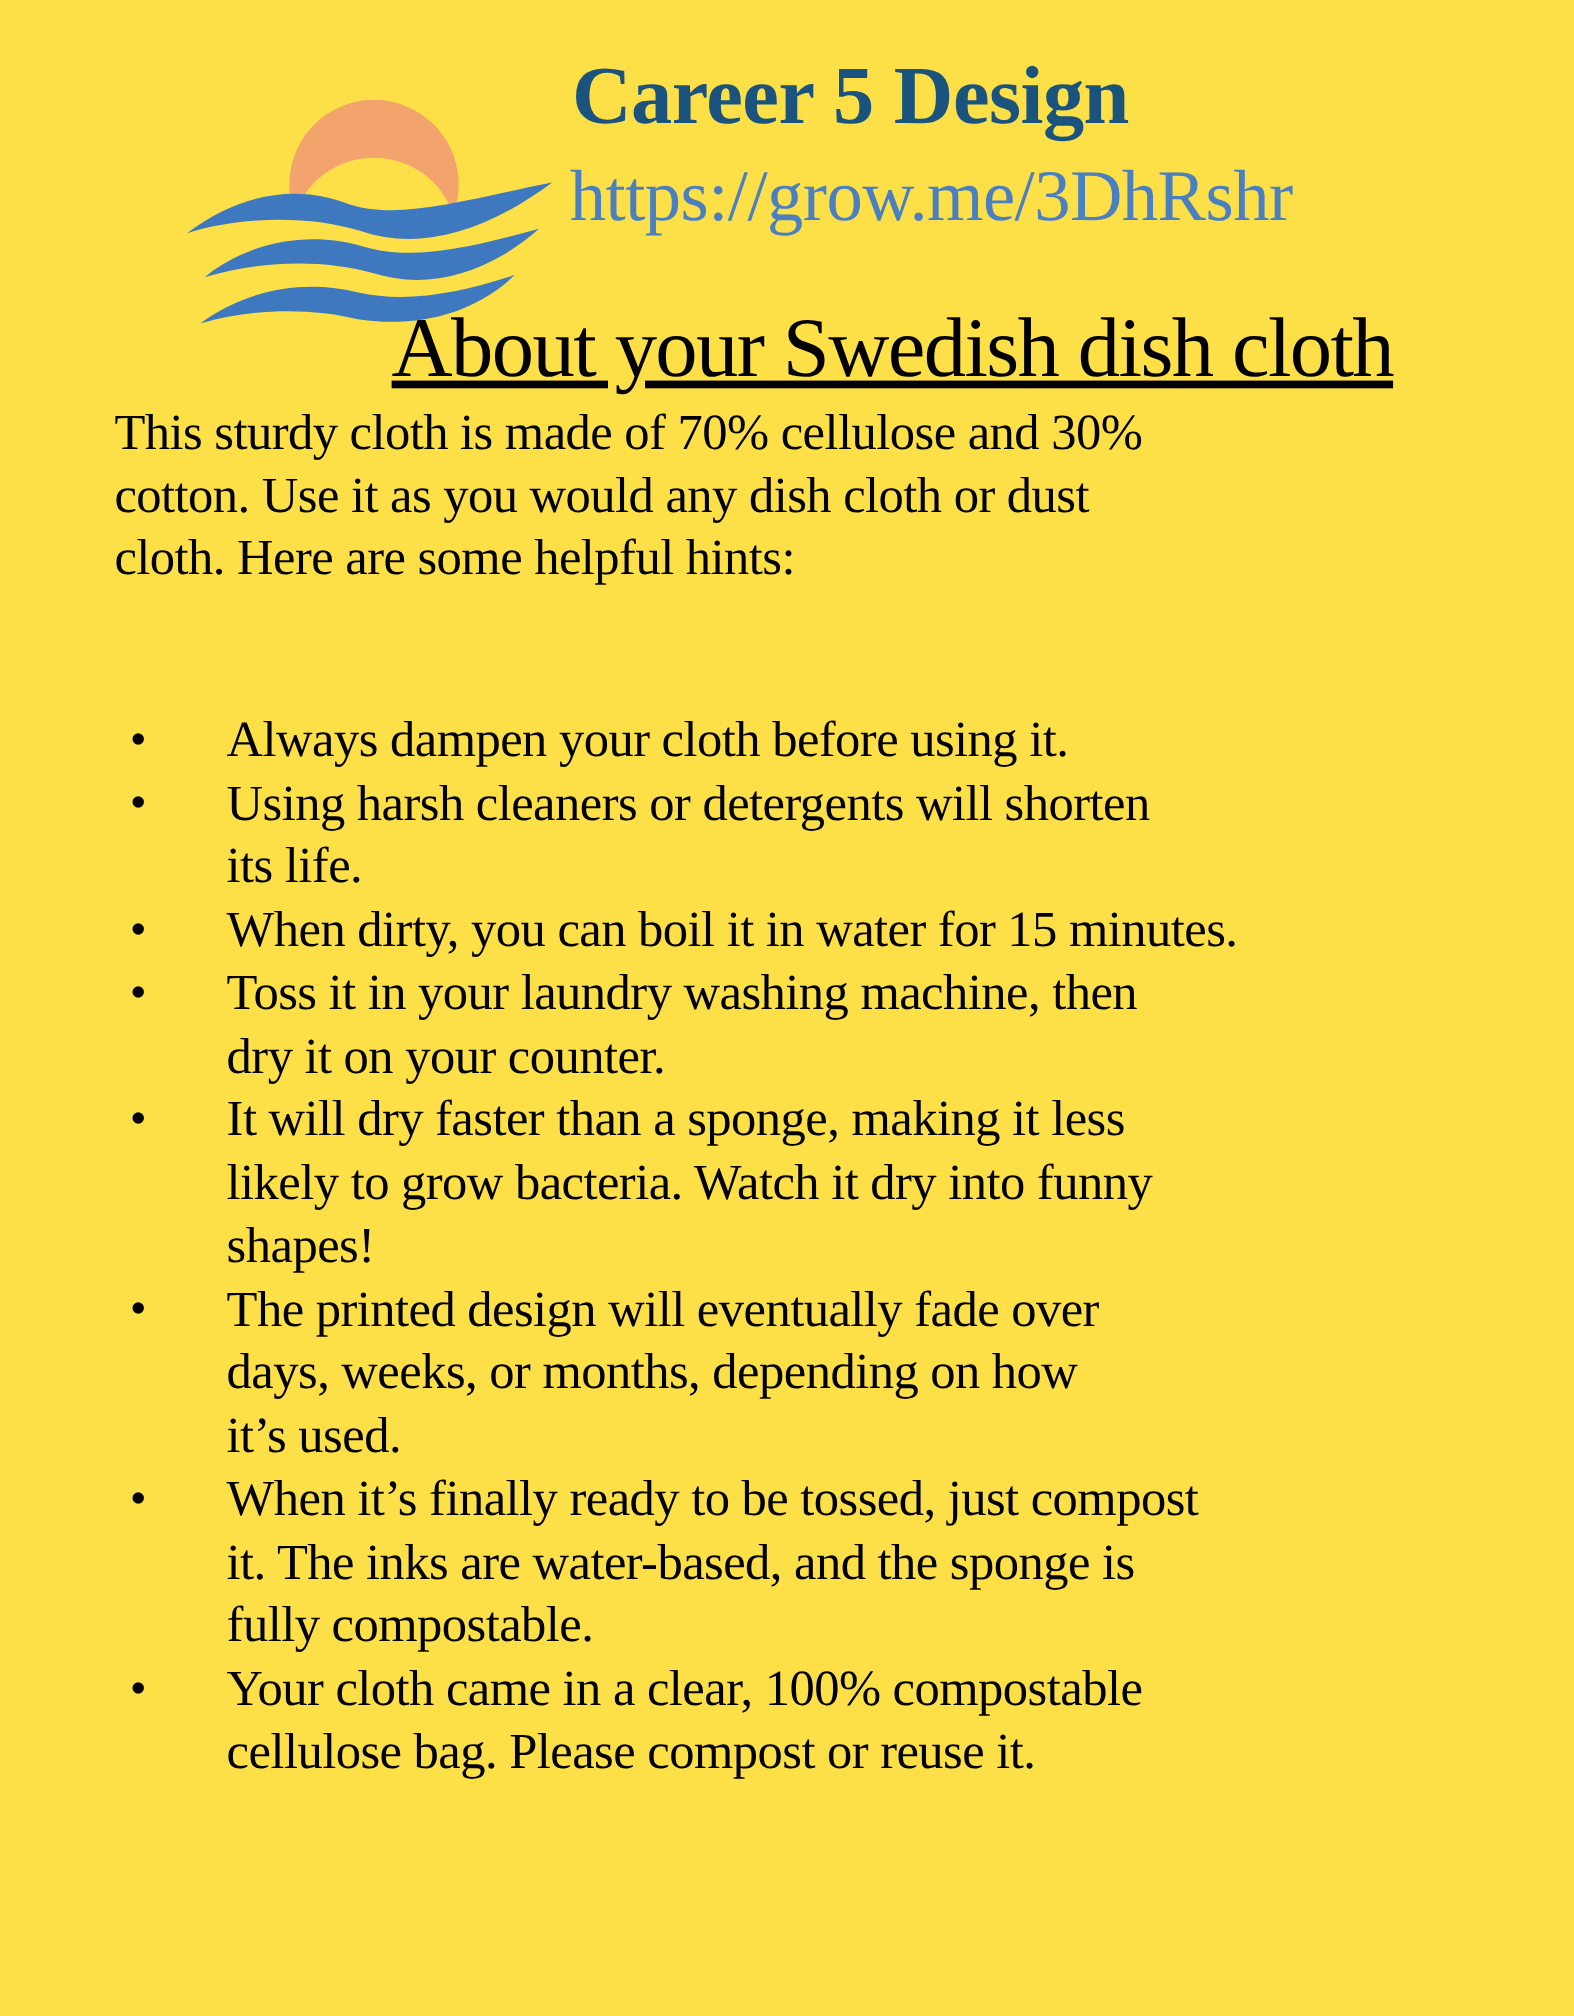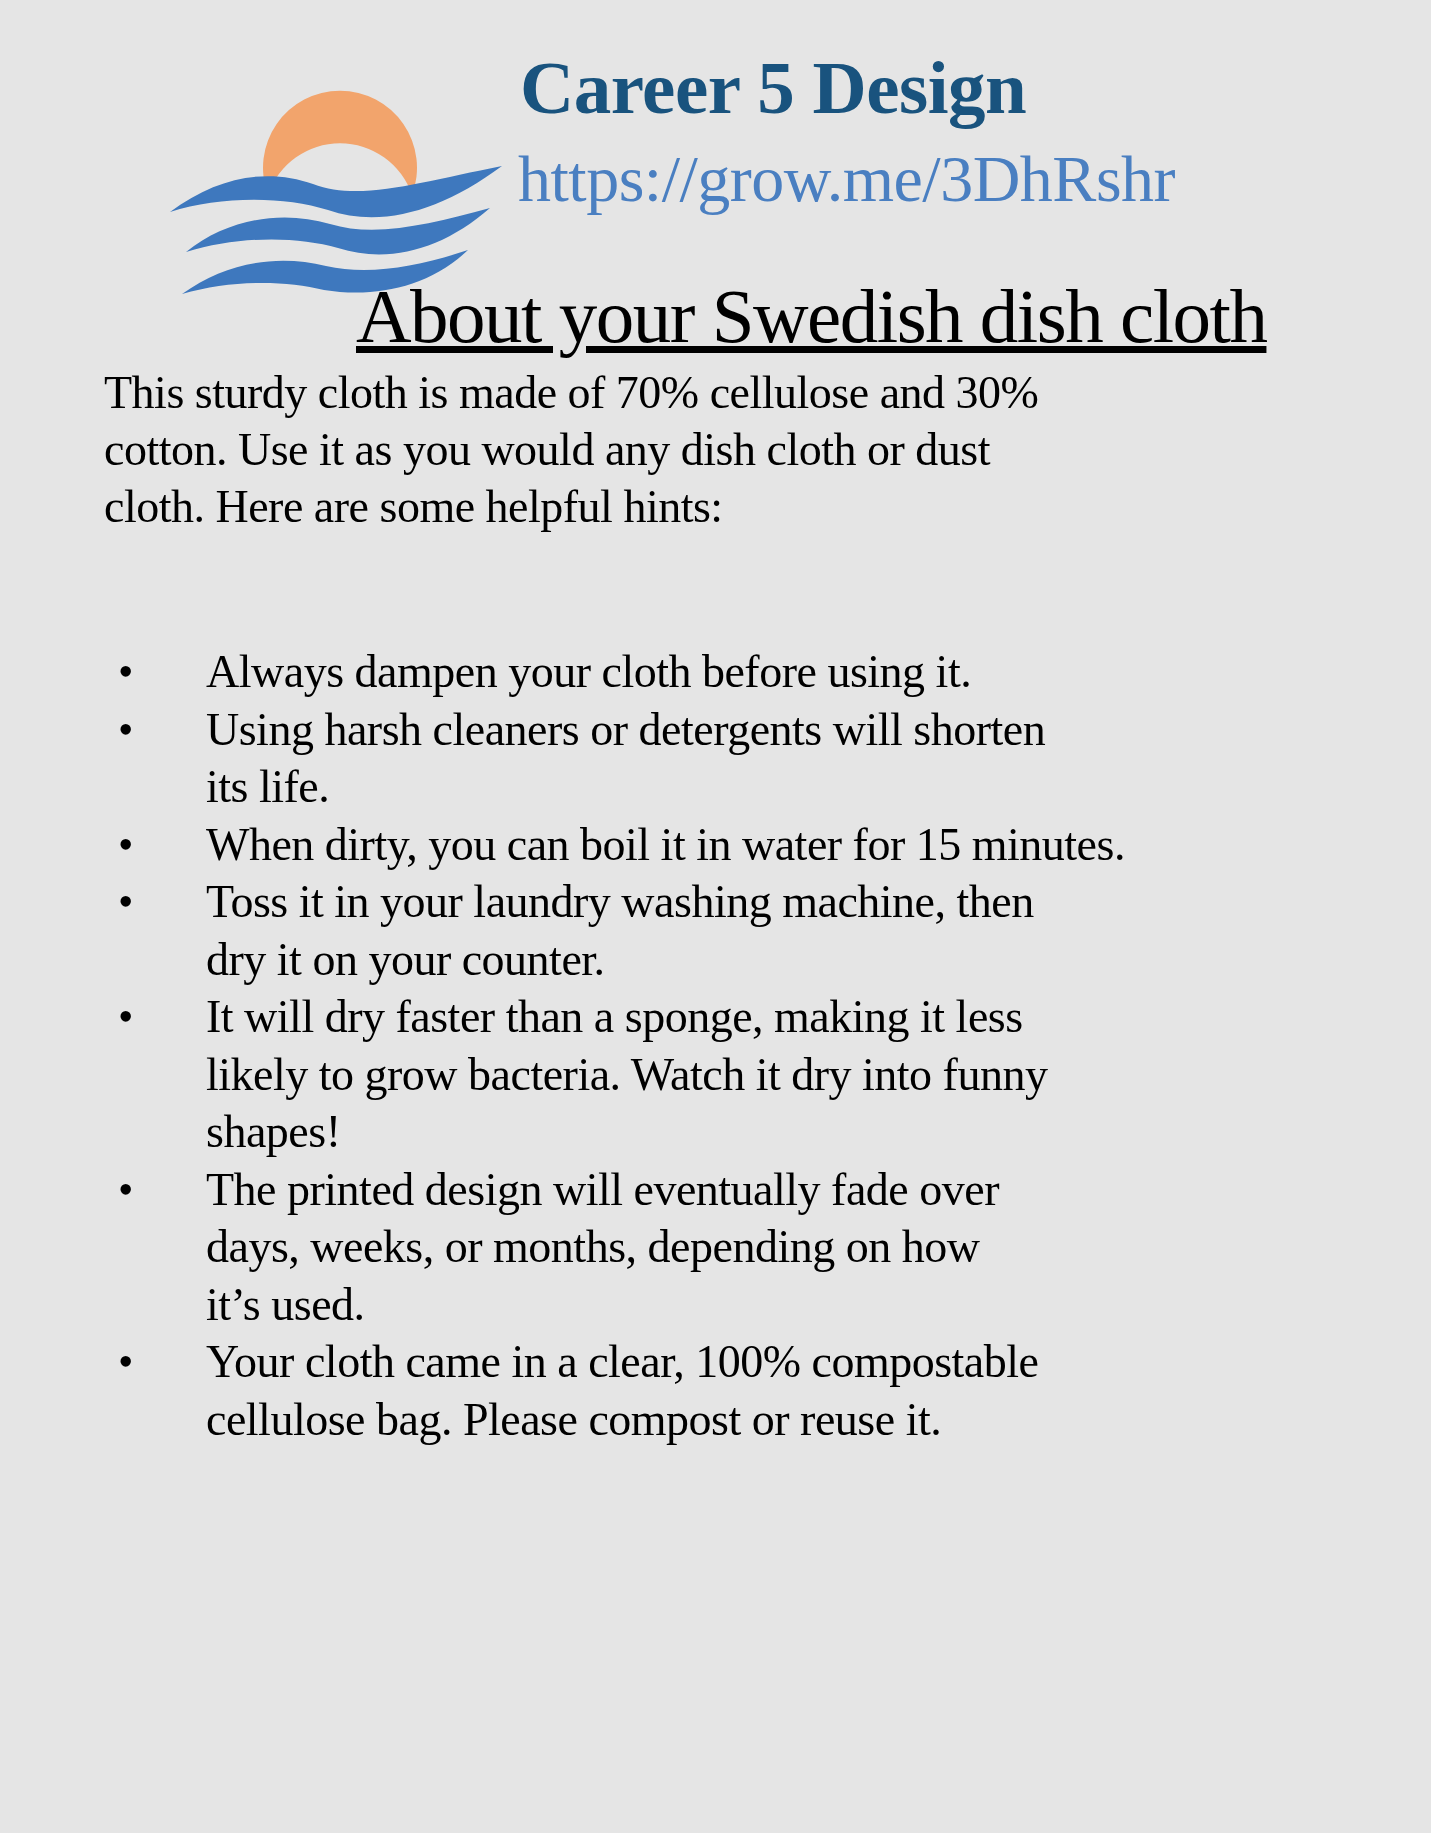--- a/index.html
+++ b/index.html
@@ -1,20 +1,20 @@
 <!DOCTYPE html>
 <html><head>
 <meta charset="utf-8">
 <style>
   html, body { margin: 0; padding: 0; background: #ffffff; }
   .page {
     position: relative;
     width: 1431px;
     height: 1833px;
-    background: #e5e5e5;
+    background: #fde047;
     font-family: "Liberation Serif", "DejaVu Serif", serif;
     color: #000000;
     overflow: hidden;
   }
   .logo {
     position: absolute;
     left: 168px;
     top: 84px;
     width: 340px;
     height: 215px;
@@ -113,17 +113,20 @@
 its life.</li>
       <li>When dirty, you can boil it in water for 15 minutes.</li>
       <li>Toss it in your laundry washing machine, then
 dry it on your counter.</li>
       <li>It will dry faster than a sponge, making it less
 likely to grow bacteria. Watch it dry into funny
 shapes!</li>
       <li>The printed design will eventually fade over
 days, weeks, or months, depending on how
 it’s used.</li>
+      <li>When it’s finally ready to be tossed, just compost
+it. The inks are water-based, and the sponge is
+fully compostable.</li>
       <li>Your cloth came in a clear, 100% compostable
 cellulose bag. Please compost or reuse it.</li>
     </ul>
 
 </div>
 
 </body></html>

